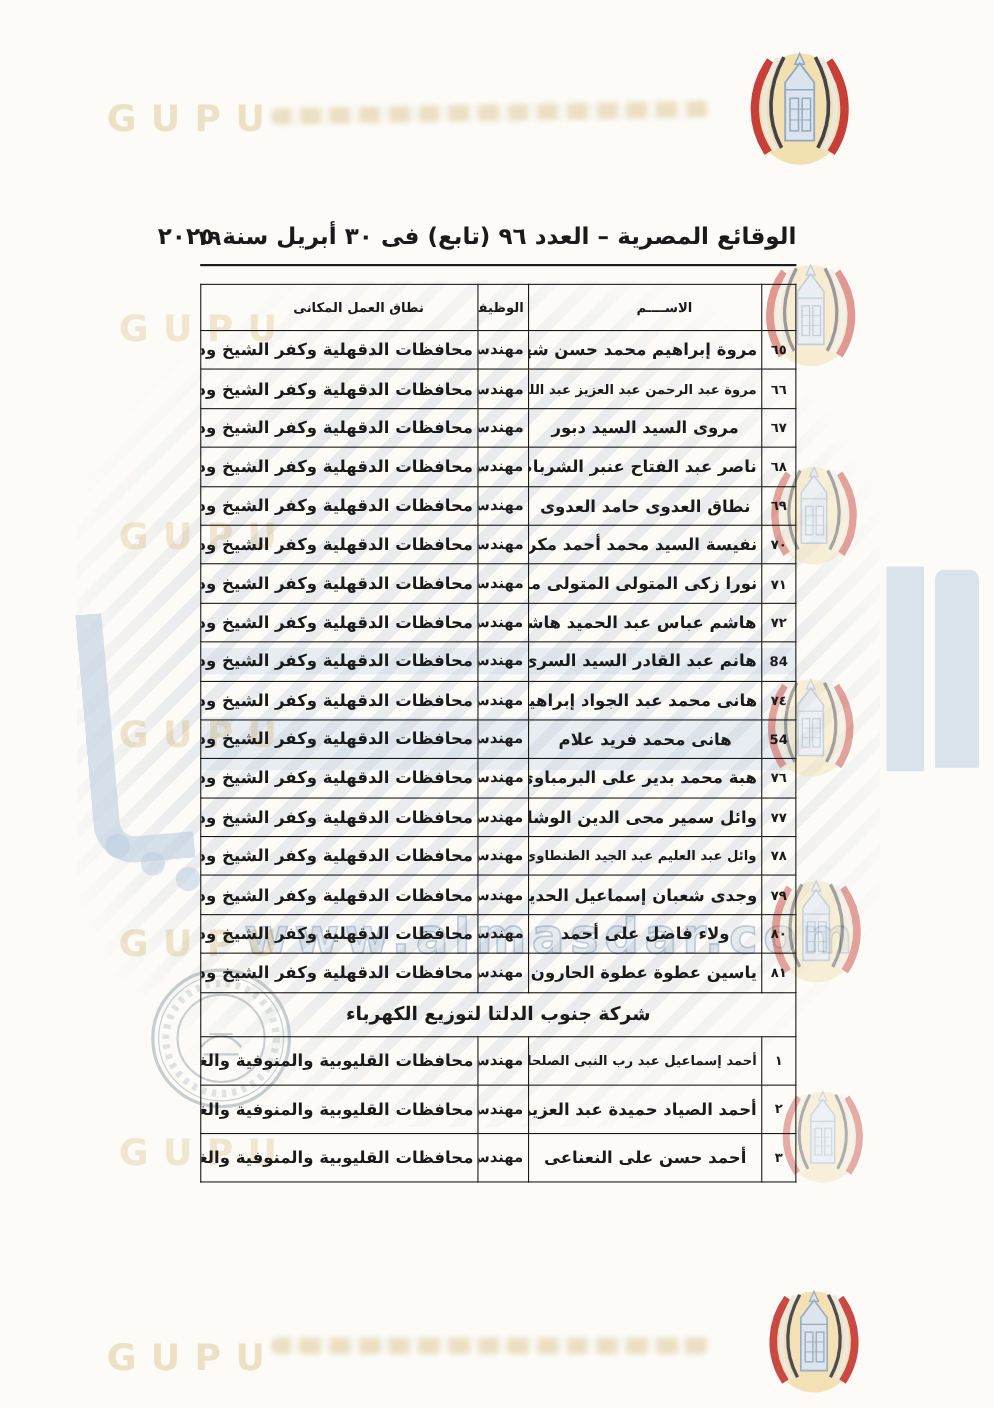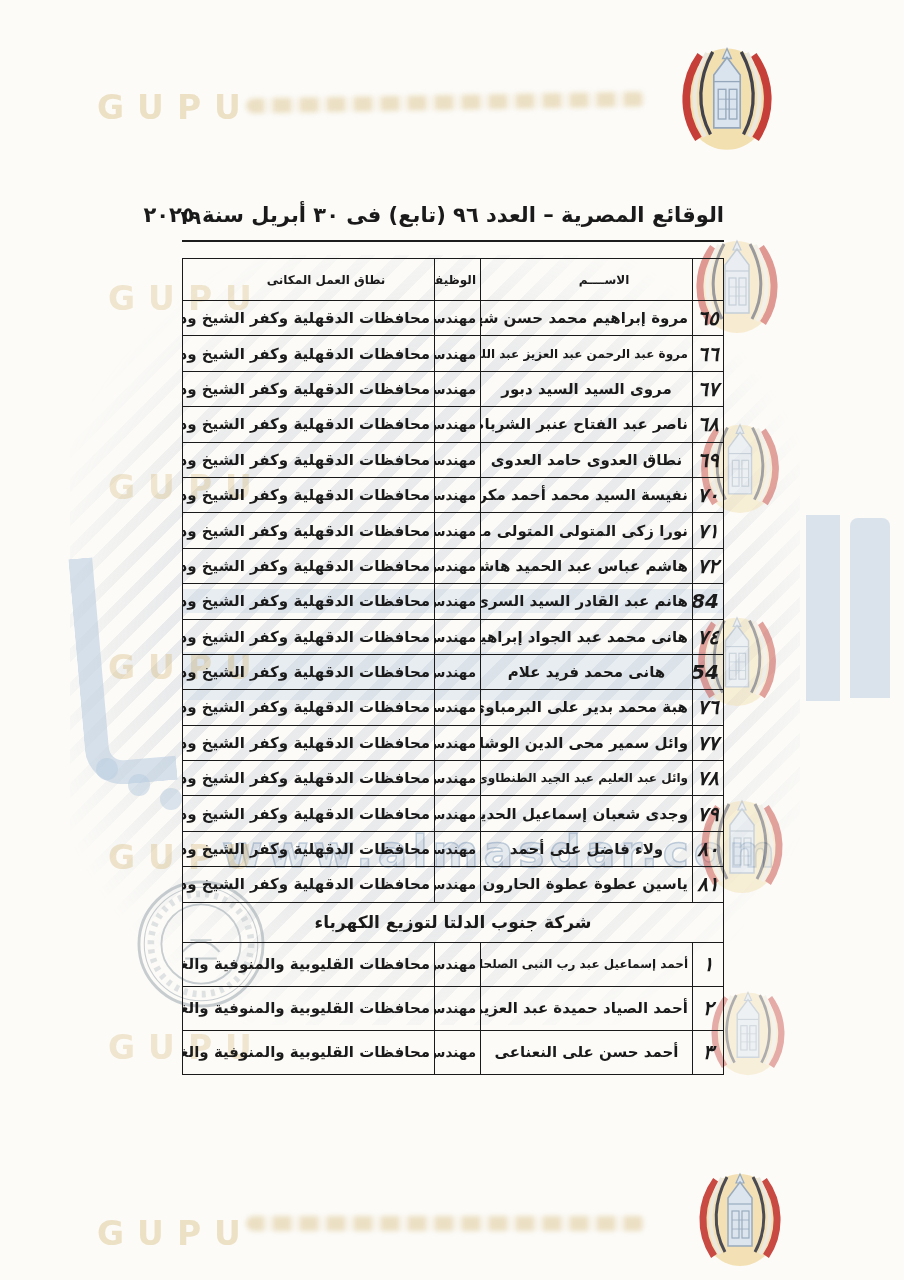--- a/index.html
+++ b/index.html
@@ -106,21 +106,21 @@
     vertical-align:middle;
     overflow:hidden;
     white-space:nowrap;
   }
   tr.head-row { height:42px; }
   tr.head-row td { font-size:12px;padding-left:39px; }
   tr.s1 { height:35.4px; }
   tr.s2 { height:44px; }
   tr.section-row { height:40px;padding-left:15px; }
   td.section-title { font-size:17px; }
-  td.c-no   { font-size:20px;font-style:italic; }
+  td.c-no   { font-size:12px; }
   td.c-name { font-size:15px; }
   td.c-name.sm { font-size:12px; }
   td.c-job  { font-size:13.5px; }
   td.c-scope{ font-size:15px; }
 </style>
 </head>
 <body>
 
 <div class="page">
 

